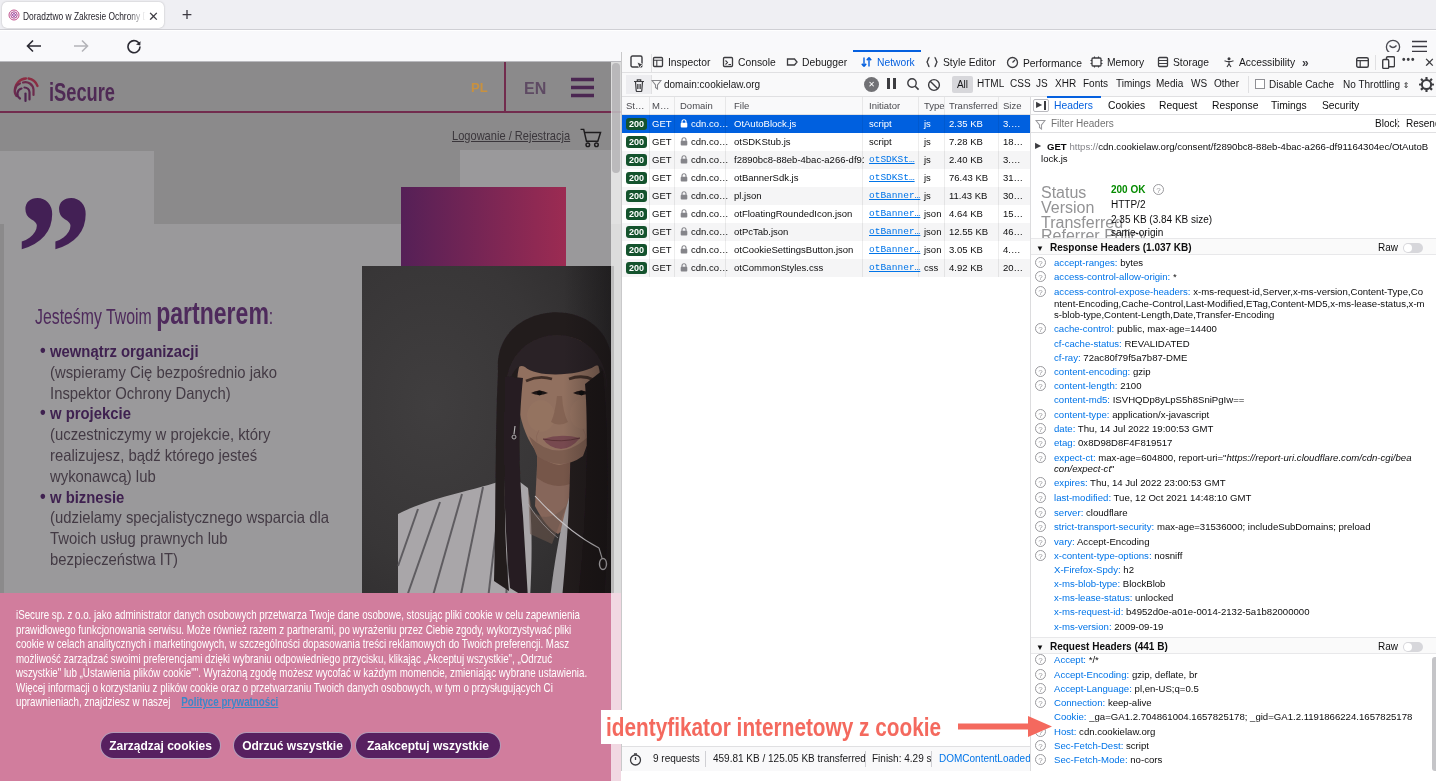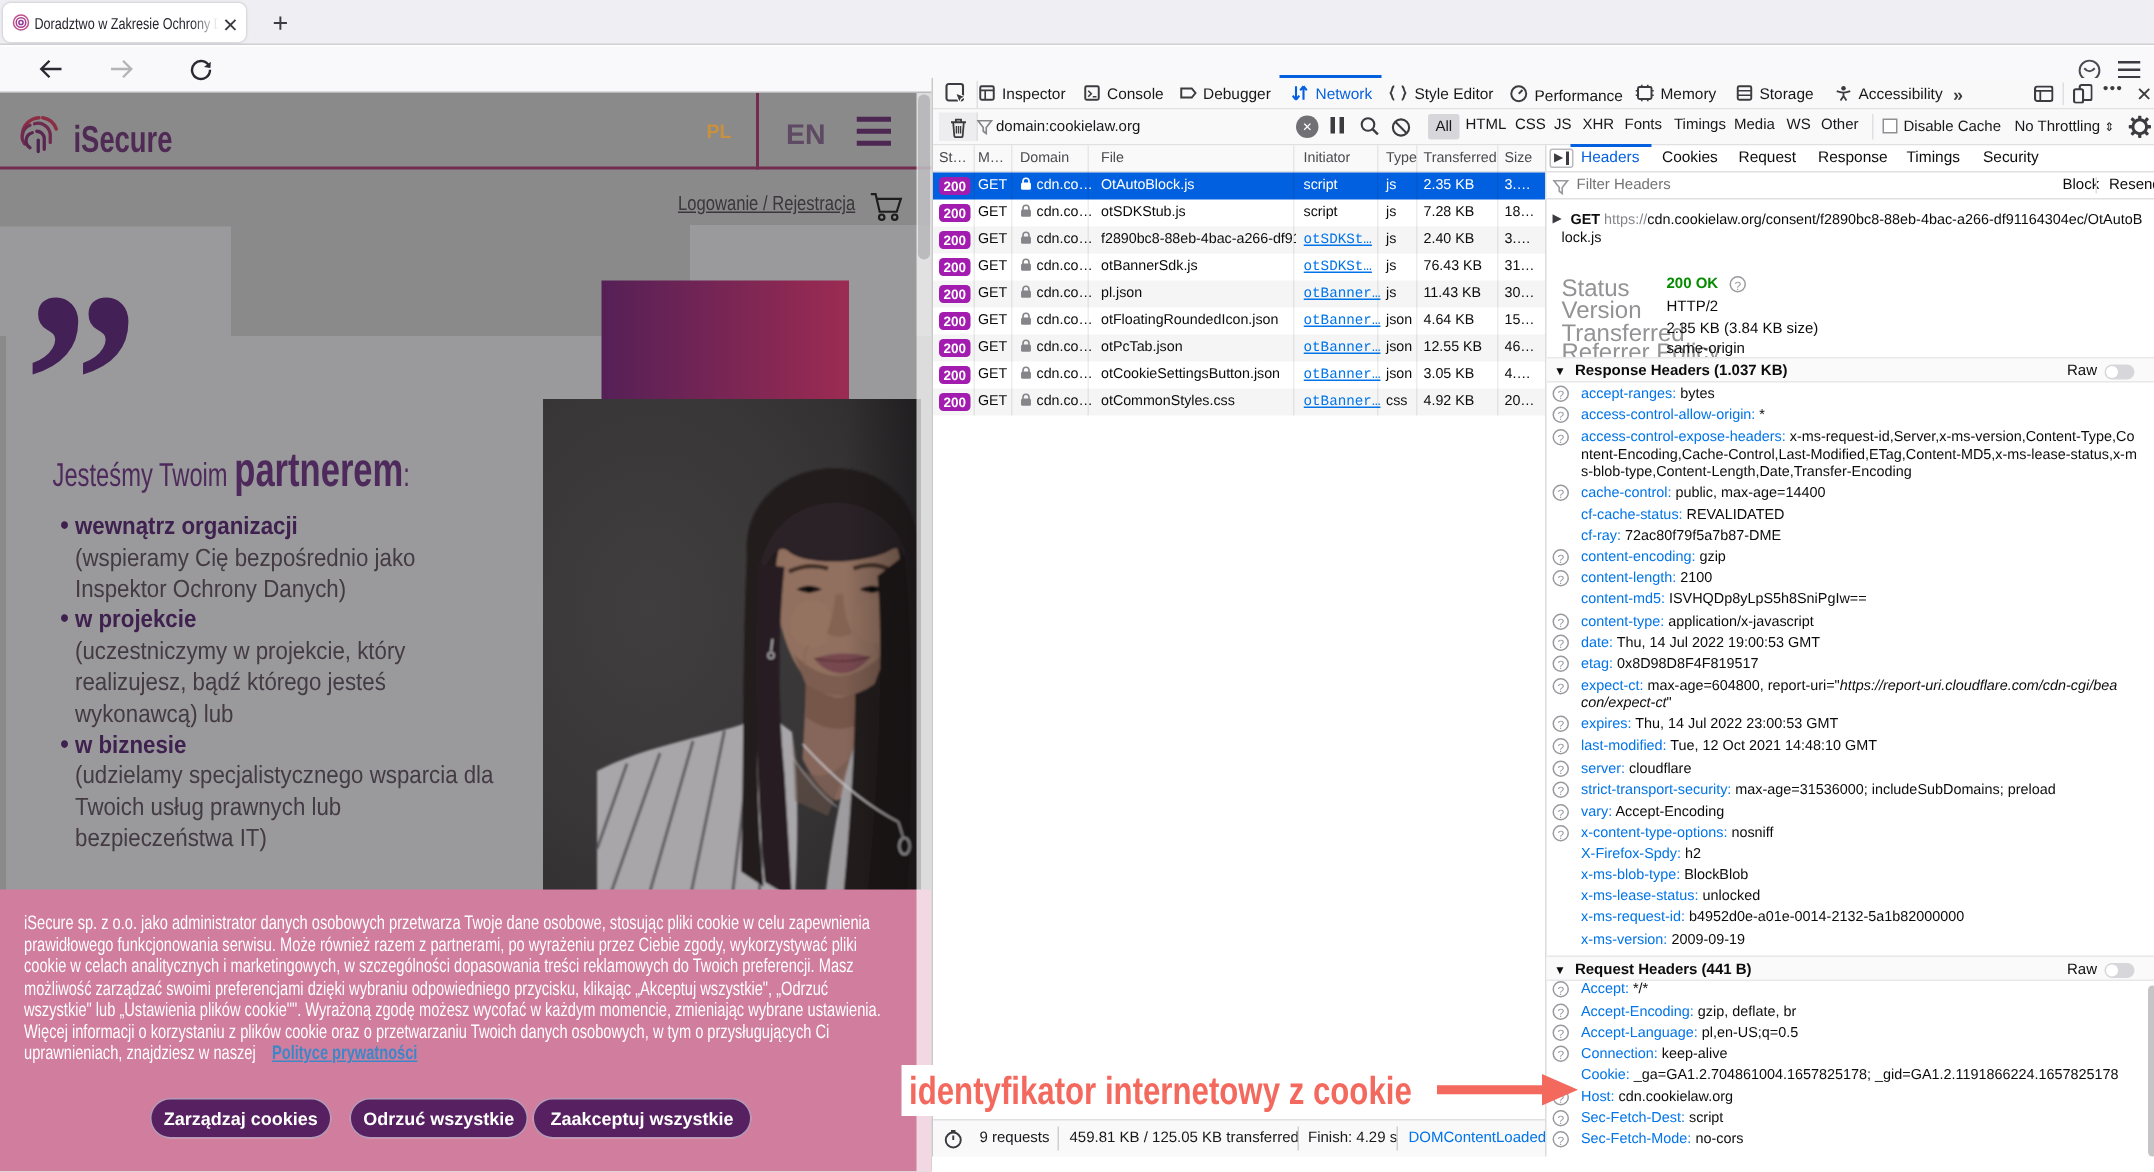--- a/index.html
+++ b/index.html
@@ -50,21 +50,21 @@
 
   
   #devtools { position:absolute; left:621px; top:52px; width:815px; height:719px; background:#fff; border-left:1px solid #c9c9ca; font-size:10px; color:#0c0c0d; }
   #dt-tabs { position:absolute; left:0; top:0; width:815px; height:21px; background:#f9f9fa; border-bottom:1px solid #e0e0e2; }
   #dt-filter { position:absolute; left:0; top:21px; width:815px; height:24px; background:#f9f9fa; border-bottom:1px solid #e0e0e2; }
   #dt-thead { position:absolute; left:0; top:45px; width:408px; height:18px; background:#f9f9fa; border-bottom:1px solid #e0e0e2; color:#4a4a4f; font-size:9.5px; line-height:18px; }
   #dt-rows { position:absolute; left:0; top:63px; width:408px; }
   .nrow { position:relative; width:408px; height:18px; line-height:18px; white-space:nowrap; font-size:9.5px; }
   .nrow.odd { background:#f5f5f6; }
   .nrow.sel { background:#0060df; color:#fff; }
-  .badge { position:absolute; left:4px; top:3px; width:21px; height:12px; background:#a21caf; color:#fff; border-radius:3px; font-size:9px; font-weight:bold; text-align:center; line-height:12px; }
+  .badge { position:absolute; left:4px; top:3px; width:21px; height:12px; background:#14532d; color:#fff; border-radius:3px; font-size:9px; font-weight:bold; text-align:center; line-height:12px; }
   .cMeth { position:absolute; left:30px; }
   .cDom  { position:absolute; left:58px; width:50px; overflow:hidden; }
   .cFile { position:absolute; left:112px; width:130px; overflow:hidden; }
   .cInit { position:absolute; left:247px; width:52px; overflow:hidden; }
   .cInit.lnk { color:#0074e8; text-decoration:underline;font-family:Liberation Mono, monospace; }
   .cType { position:absolute; left:302px; }
   .cTrans{ position:absolute; left:327px; }
   .cSize { position:absolute; left:381px; width:26px; overflow:hidden; }
   #dt-status { position:absolute; left:0; top:694px; width:408px; height:25px; background:#f9f9fa; border-top:1px solid #e0e0e2; line-height:24px; color:#18181a; overflow:hidden;padding-left:20px; }
 
@@ -150,21 +150,21 @@
       <path d="M16.5 7.5 A 11.5 11.5 0 0 1 25.5 15" stroke="#8c2d43" stroke-width="2.3"></path>
       <path d="M4.5 25 A 8 8 0 0 1 8 12.5" stroke="#6d2b4d" stroke-width="2.2"></path>
       <path d="M11 11.5 A 8.2 8.2 0 0 1 21.5 18.5 L 21.5 24" stroke="#6d2b4d" stroke-width="2.2"></path>
       <path d="M8 27.5 A 5.5 5.5 0 0 1 9.5 17.5" stroke="#59264f" stroke-width="2.2"></path>
       <path d="M12.5 16.5 A 5 5 0 0 1 17.5 21 L 17.5 28.5" stroke="#59264f" stroke-width="2.2"></path>
       <path d="M13.5 22.5 L 13.5 30" stroke="#4d2450" stroke-width="2.2"></path>
     </g>
     <text x="37" y="30" font-family="Liberation Sans" font-size="25" font-weight="bold" fill="#4f2a55" textLength="66" lengthAdjust="spacingAndGlyphs">iSecure</text>
   </svg>
   <div class="abs" style="left:471px;top:18px;font-size:13px;font-weight:bold;color:#c8913f">PL</div>
-  <div class="abs" style="left:524px;top:18px;font-size:19px;font-weight:bold;color:#5e4a63">EN</div>
+  <div class="abs" style="left:524px;top:18px;font-size:16px;font-weight:bold;color:#5e4a63">EN</div>
   <svg class="abs" style="left:571px;top:15px" width="23" height="21" viewBox="0 0 23 21">
       <g stroke="#4b2752" stroke-width="3.4">
         <path d="M0 2.5h23M0 10.5h23M0 18.5h23"></path>
       </g>
     </svg>
 
   <div class="abs" style="left:452px;top:66px;font-size:13.5px;color:#3a363b;text-decoration:underline;transform:scaleX(.82);transform-origin:0 0;white-space:nowrap">Logowanie / Rejestracja</div>
   <svg class="abs" style="left:579px;top:66px" width="24" height="20" viewBox="0 0 25 22">
       <g fill="none" stroke="#1e1c1e" stroke-width="1.6">
         <path d="M1 1.5h3.5l3 13h12.5l3-9.5H6"></path>

